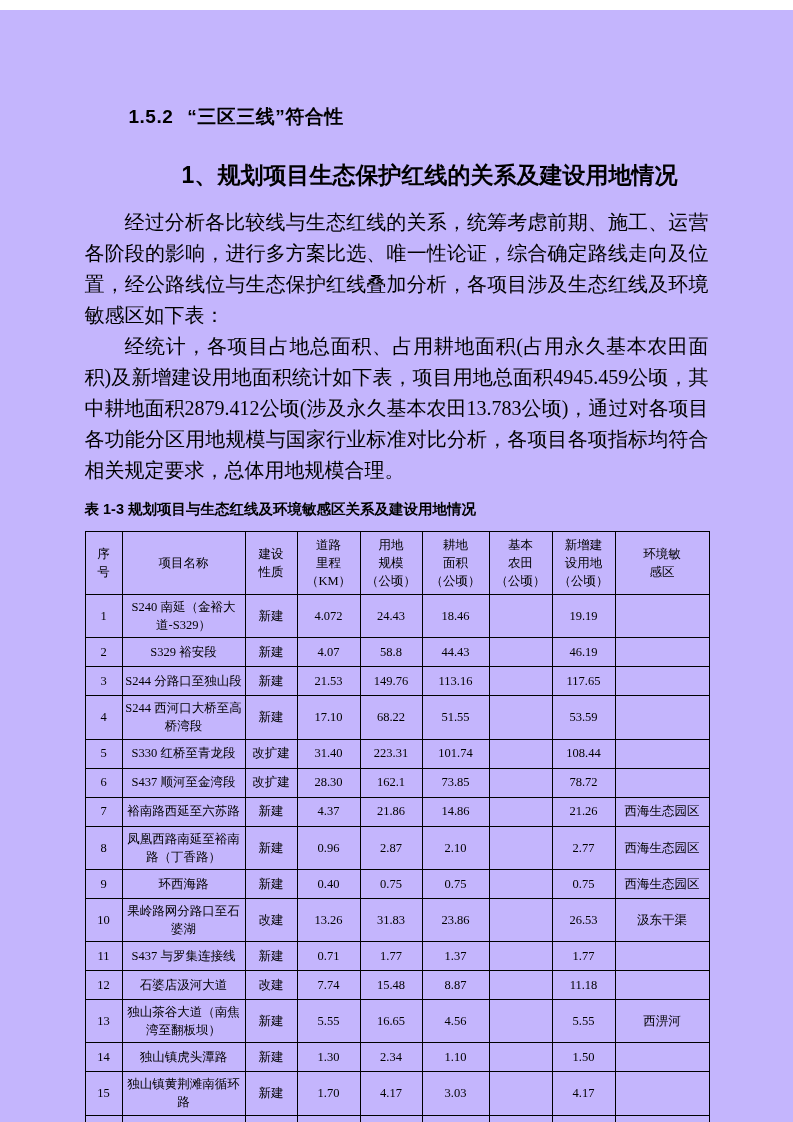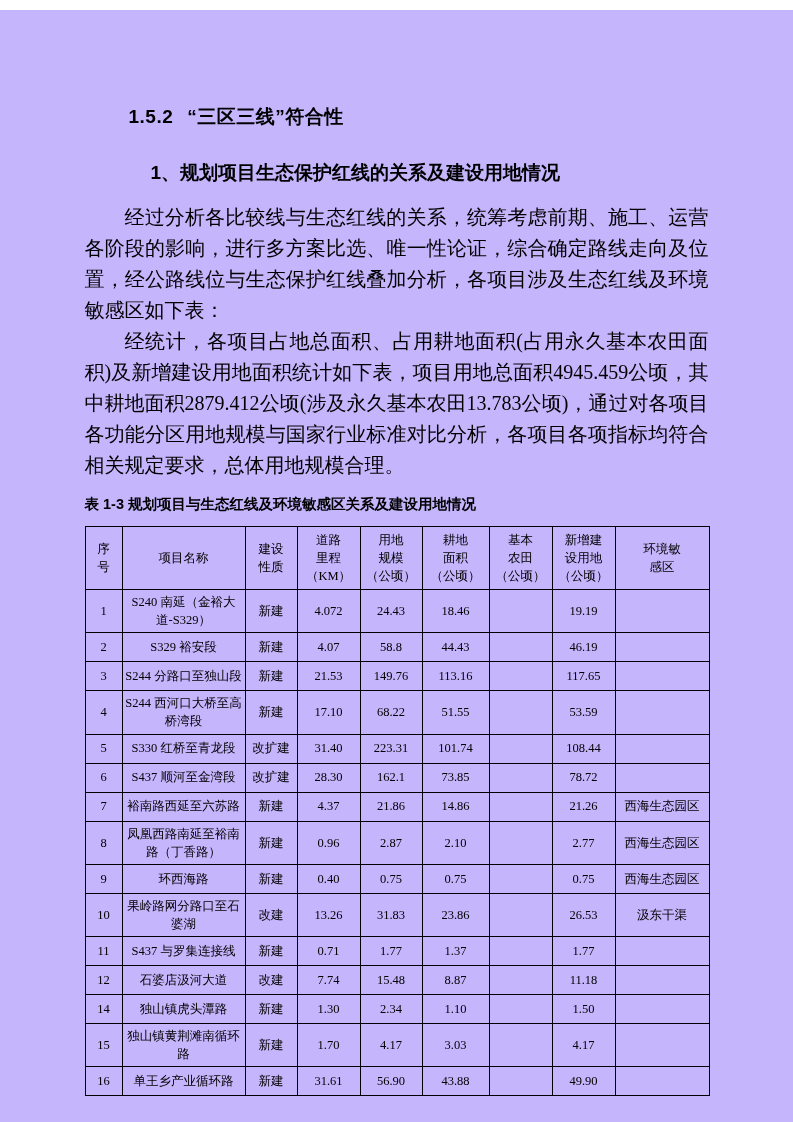--- a/index.html
+++ b/index.html
@@ -24,23 +24,24 @@
     font-weight: bold;
     font-size: 19px;
     padding-left: 44px;
     letter-spacing: 0.5px;
     margin: 0 0 30px 0;
   }
   .heading .h-num { margin-right: 14px; }
   .subheading {
     font-family: "Liberation Sans", sans-serif;
     font-weight: bold;
-    font-size: 19px;
+    font-size: 23px;
     padding-left: 66px;
     margin: 0 0 16px 0;
+    text-align: center;
   }
   .para {
     font-size: 20px;
     line-height: 31px;
     text-align: justify;
     text-indent: 2em;
     margin: 0;
   }
   .table-caption {
     font-family: "Liberation Sans", sans-serif;
@@ -250,20 +251,31 @@
             <td>石婆店汲河大道</td>
             <td>改建</td>
             <td>7.74</td>
             <td>15.48</td>
             <td>8.87</td>
             <td></td>
             <td>11.18</td>
             <td></td>
           </tr>
           <tr>
+            <td>13</td>
+            <td>独山茶谷大道（南焦湾至翻板坝）</td>
+            <td>新建</td>
+            <td>5.55</td>
+            <td>16.65</td>
+            <td>4.56</td>
+            <td></td>
+            <td>5.55</td>
+            <td>西淠河</td>
+          </tr>
+          <tr>
             <td>14</td>
             <td>独山镇虎头潭路</td>
             <td>新建</td>
             <td>1.30</td>
             <td>2.34</td>
             <td>1.10</td>
             <td></td>
             <td>1.50</td>
             <td></td>
           </tr>

